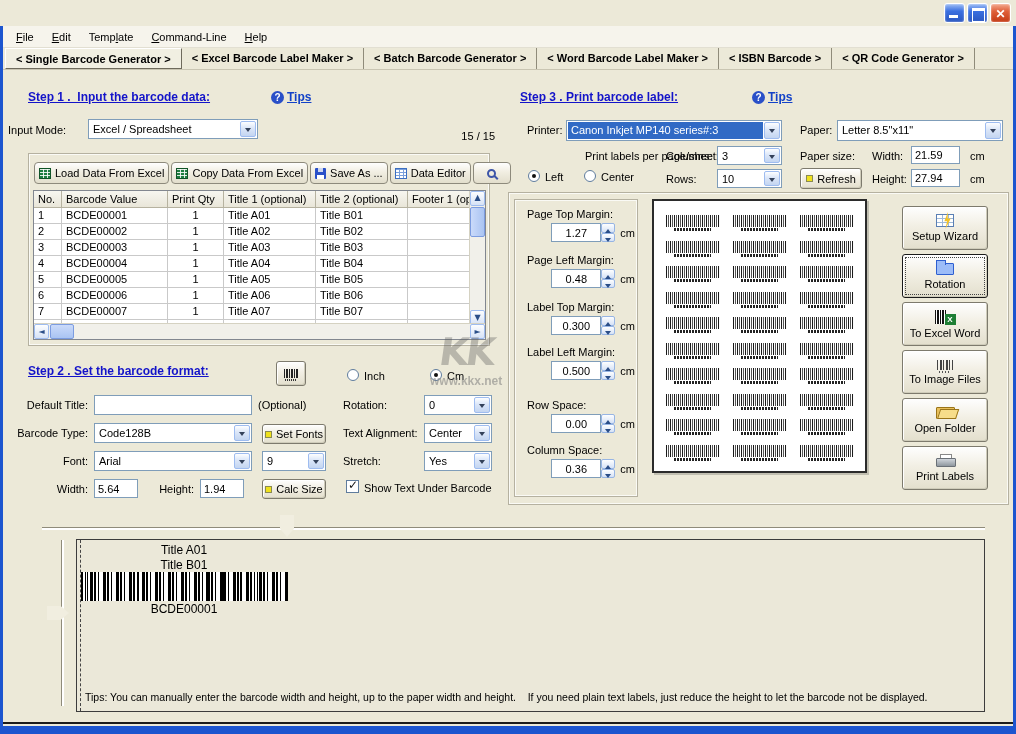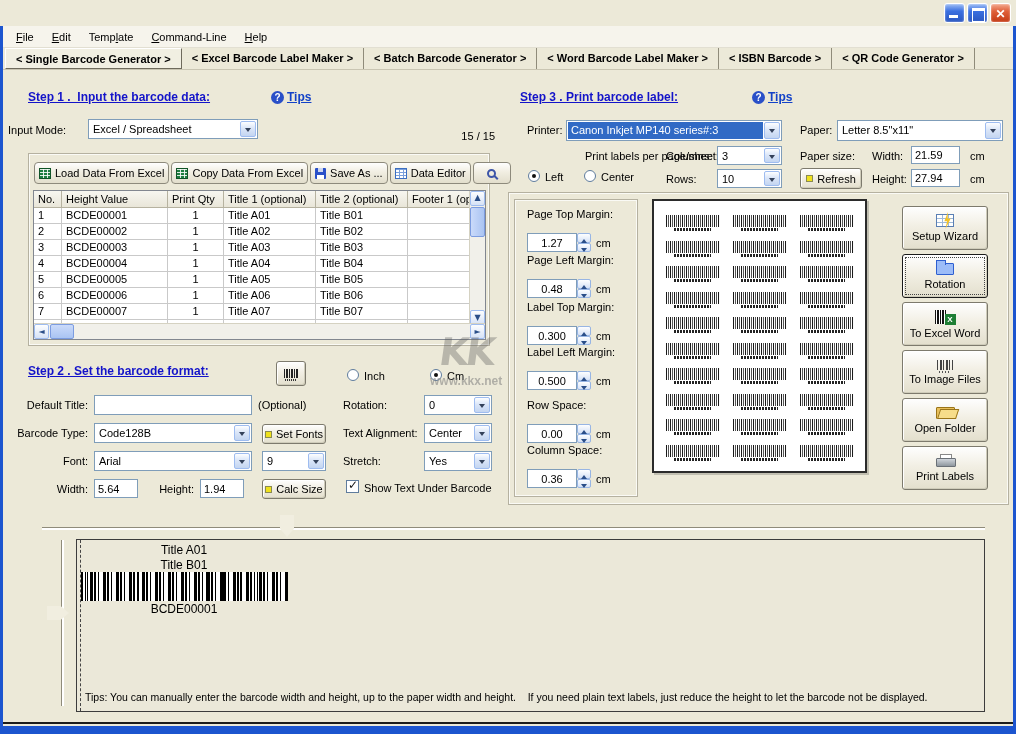--- a/index.html
+++ b/index.html
@@ -142,21 +142,21 @@
   .open-folder-icon::before{content:"";position:absolute;inset:0;background:#e8bf5a;border:1px solid #9a7418;border-radius:1px;}
   .open-folder-icon::after{content:"";position:absolute;left:1px;bottom:0;width:17px;height:8px;
     background:#f7dd8a;border:1px solid #9a7418;transform:skewX(-18deg);transform-origin:bottom left;}
   .printer-icon{width:18px;height:13px;}
   .printer-icon::before{content:"";position:absolute;top:0;left:4px;width:10px;height:5px;background:#fff;border:1px solid #888;}
   .printer-icon::after{content:"";position:absolute;bottom:0;left:0;width:18px;height:7px;
     background:linear-gradient(#cfd4da,#8f979f);border:1px solid #6a7077;border-radius:1px;}
   
   .mitem{position:absolute;left:12px;width:108px;}
   .mlabel{height:13px;white-space:nowrap;}
-  .mrow{display:flex;align-items:flex-start;margin-top:12px;}
+  .mrow{display:flex;align-items:flex-start;margin-top:2px;justify-content:flex-end;}
   .mval{position:static;width:50px;height:19px;text-align:center;}
   .munit{margin-left:5px;padding-top:4px;}
   
   .htrack{position:absolute;left:42px;top:527px;width:943px;height:3px;
     border-top:1px solid #8f8b7a;background:#fff;}
   .hhandle{position:absolute;left:280px;top:515px;width:14px;height:22px;background:#f1eee0;
     clip-path:polygon(0 0,100% 0,100% 62%,50% 100%,0 62%);filter:drop-shadow(1px 1px 1px #8a8778);}
   .vtrack{position:absolute;left:61px;top:540px;width:3px;height:166px;
     border-left:1px solid #8f8b7a;background:#fff;}
   .vhandle{position:absolute;left:47px;top:606px;width:22px;height:14px;background:#f1eee0;
@@ -227,21 +227,21 @@
         </button><button class="tbtn">
           <span class="grid-icon"></span>
           <span>Data Editor</span>
         </button><button class="tbtn" style="width: 38px; justify-content: center;">
           <span class="magnifier-icon"></span>
         </button></div>
     <div class="tbl">
       <div style="position:absolute;left:0;top:0;right:16px;overflow:hidden;height:134px;">
         <div class="thead" id="thead">
             <div class="th" style="width: 28px;">No.</div>
-            <div class="th" style="width: 106px;">Height Value</div>
+            <div class="th" style="width: 106px;">Barcode Value</div>
             <div class="th" style="width: 56px;">Print Qty</div>
             <div class="th" style="width: 92px;">Title 1 (optional)</div>
             <div class="th" style="width: 92px;">Title 2 (optional)</div>
             <div class="th" style="width: 63px;">Footer 1 (opt</div>
           </div>
         <div id="tbody">
             <div class="trow">
               <div class="td" style="width: 28px;">1</div>
               <div class="td" style="width: 106px;">BCDE00001</div>
               <div class="td c" style="width: 56px;">1</div>

